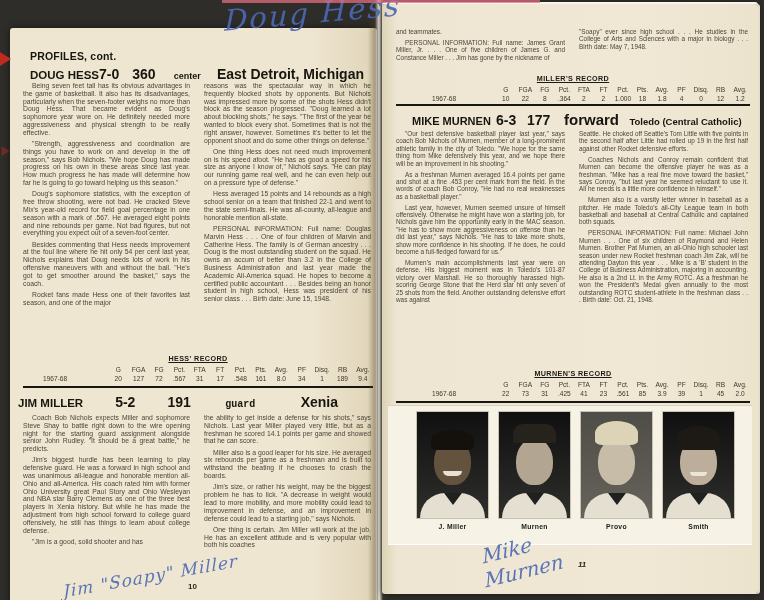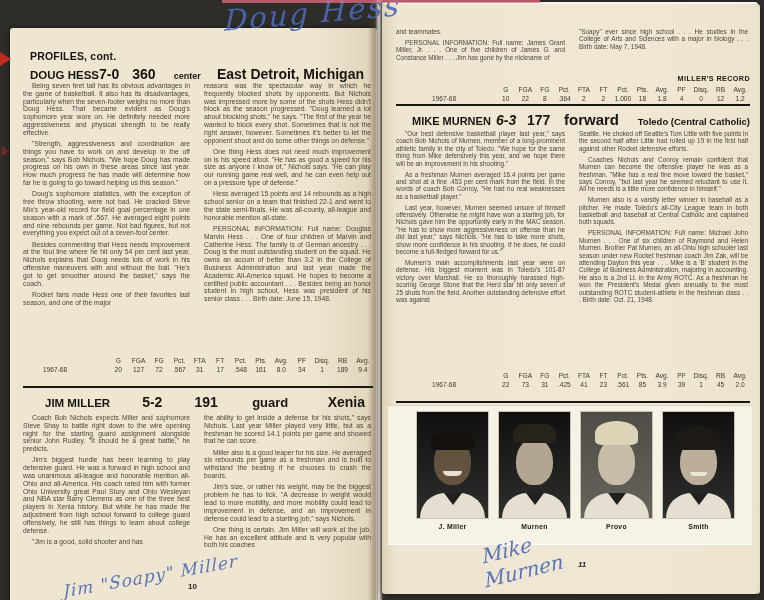--- a/index.html
+++ b/index.html
@@ -29,49 +29,49 @@
   .player-header span{white-space:nowrap;}
   .ph-name{font-size:11.5px;}
   .ph-ht,.ph-wt,.ph-pos{font-size:14px;}
   .ph-home{font-size:14px;flex:1;}
 
   .hess-header{left:20px;top:38px;width:334px;}
   .hess-header .ph-name{width:80px;}
   .hess-header .ph-ht{width:40px;}
   .hess-header .ph-wt{width:50px;}
   .hess-header .ph-pos{width:52px;font-size:9px;}
-  .miller-header{left:35px;top:366px;width:340px;gap:32px;}
+  .miller-header{left:8px;top:366px;width:340px;gap:32px;}
   .miller-header .ph-name{width:115px;}
   .miller-header .ph-ht{width:40px;}
   .miller-header .ph-wt{width:65px;}
-  .miller-header .ph-pos{width:110px;font-size:13px;}
+  .miller-header .ph-pos{width:110px;font-size:10px;font-family:Liberation Mono, monospace;}
   .miller-header .ph-home{text-align:right;padding-right:20px;}
   .murnen-header{left:30px;top:107px;width:340px;}
   .murnen-header .ph-name{width:84px;font-size:11px;}
-  .murnen-header .ph-ht{width:31px;font-style:italic;}
+  .murnen-header .ph-ht{width:31px;}
   .murnen-header .ph-wt{width:37px;}
   .murnen-header .ph-pos{width:57px;font-size:15px;}
-  .murnen-header .ph-home{text-align:right;padding-right:2px;font-size:9.5px;}
+  .murnen-header .ph-home{text-align:center;padding-right:2px;font-size:9.5px;}
 
   .cols{position:absolute;display:flex;gap:14px;overflow:hidden;}
   .col{flex:1;min-width:0;}
   .col p{
     margin:0 0 3.5px 0;text-indent:9px;text-align:justify;
     font-size:6.8px;line-height:7.8px;color:#4b463c;
   }
   .col p.flush{text-indent:0;}
   .hess-cols{left:13px;top:54px;width:348px;height:270px;}
   .miller-cols{left:13px;top:386px;width:348px;height:154px;}
   .top-cols{left:14px;top:24px;width:352px;height:46px;}
   .murnen-cols{left:14px;top:126px;width:352px;height:216px;}
   .page-right .col p{font-size:6.4px;line-height:7.4px;}
 
   
   .record{position:absolute;color:#3d382d;}
-  .rec-title{text-align:right;font-weight:bold;font-size:7.2px;letter-spacing:.4px;color:#1c1a14;}
+  .rec-title{text-align:center;font-weight:bold;font-size:7.2px;letter-spacing:.4px;color:#1c1a14;text-decoration:underline;}
   .trow{display:flex;margin-top:2.5px;font-size:6.6px;}
   .trow .season{width:85px;padding-left:20px;box-sizing:border-box;}
   .trow .c{flex:1;text-align:center;}
   .hess-record{left:13px;top:326px;width:350px;}
   .page-right .record .season{width:100px;padding-left:36px;}
   .miller-record{left:14px;top:70px;width:354px;}
   .murnen-record{left:14px;top:365px;width:354px;}
 
   .rule{position:absolute;height:2px;background:#181610;}
   .rule-left{left:13px;top:358px;width:350px;}
@@ -146,20 +146,21 @@
         </div>
       <div class="col">
           <p class="flush">reasons was the spectacular way in which he frequently blocked shots by opponents. But Nichols was impressed more by some of the shots Hess didn't block as the season progressed. "Doug learned a lot about blocking shots," he says. "The first of the year he wanted to block every shot. Sometimes that is not the right answer, however. Sometimes it's better to let the opponent shoot and do some other things on defense."</p>
           <p>One thing Hess does not need much improvement on is his speed afoot. "He has as good a speed for his size as anyone I know of," Nichols says. "He can play our running game real well, and he can even help out on a pressure type of defense."</p>
           <p>Hess averaged 15 points and 14 rebounds as a high school senior on a team that finished 22-1 and went to the state semi-finals. He was all-county, all-league and honorable mention all-state.</p>
           <p>PERSONAL INFORMATION: Full name: Douglas Marvin Hess . . . One of four children of Marvin and Catherine Hess. The family is of German ancestry . . . Doug is the most outstanding student on the squad. He owns an accum of better than 3.2 in the College of Business Administration and last year made the Academic All-America squad. He hopes to become a certified public accountant . . . Besides being an honor student in high school, Hess was president of his senior class . . . Birth date: June 15, 1948.</p>
         </div>
     </div>
 
     <div class="record hess-record">
+      <div class="rec-title">HESS' RECORD</div>
       <div class="rec-table">
           <div class="trow">
             <span class="season"></span>
             <span class="c">G</span>
             <span class="c">FGA</span>
             <span class="c">FG</span>
             <span class="c">Pct.</span>
             <span class="c">FTA</span>
             <span class="c">FT</span>
             <span class="c">Pct.</span>
@@ -288,20 +289,21 @@
         </div>
       <div class="col">
           <p class="flush">Seattle. He choked off Seattle's Tom Little with five points in the second half after Little had rolled up 19 in the first half against other Rocket defensive efforts.</p>
           <p>Coaches Nichols and Conroy remain confident that Murnen can become the offensive player he was as a freshman. "Mike has a real fine move toward the basket," says Conroy, "but last year he seemed reluctant to use it. All he needs is a little more confidence in himself."</p>
           <p>Murnen also is a varsity letter winner in baseball as a pitcher. He made Toledo's all-City League team in both basketball and baseball at Central Catholic and captained both squads.</p>
           <p>PERSONAL INFORMATION: Full name: Michael John Murnen . . . One of six children of Raymond and Helen Murnen. Brother Pat Murnen, an all-Ohio high schooler last season under new Rocket freshman coach Jim Zak, will be attending Dayton this year . . . Mike is a 'B' student in the College of Business Administration, majoring in accounting. He also is a 2nd Lt. in the Army ROTC. As a freshman he won the President's Medal given annually to the most outstanding ROTC student-athlete in the freshman class . . . Birth date: Oct. 21, 1948.</p>
         </div>
     </div>
 
     <div class="record murnen-record">
+      <div class="rec-title">MURNEN'S RECORD</div>
       <div class="rec-table">
           <div class="trow">
             <span class="season"></span>
             <span class="c">G</span>
             <span class="c">FGA</span>
             <span class="c">FG</span>
             <span class="c">Pct.</span>
             <span class="c">FTA</span>
             <span class="c">FT</span>
             <span class="c">Pct.</span>

